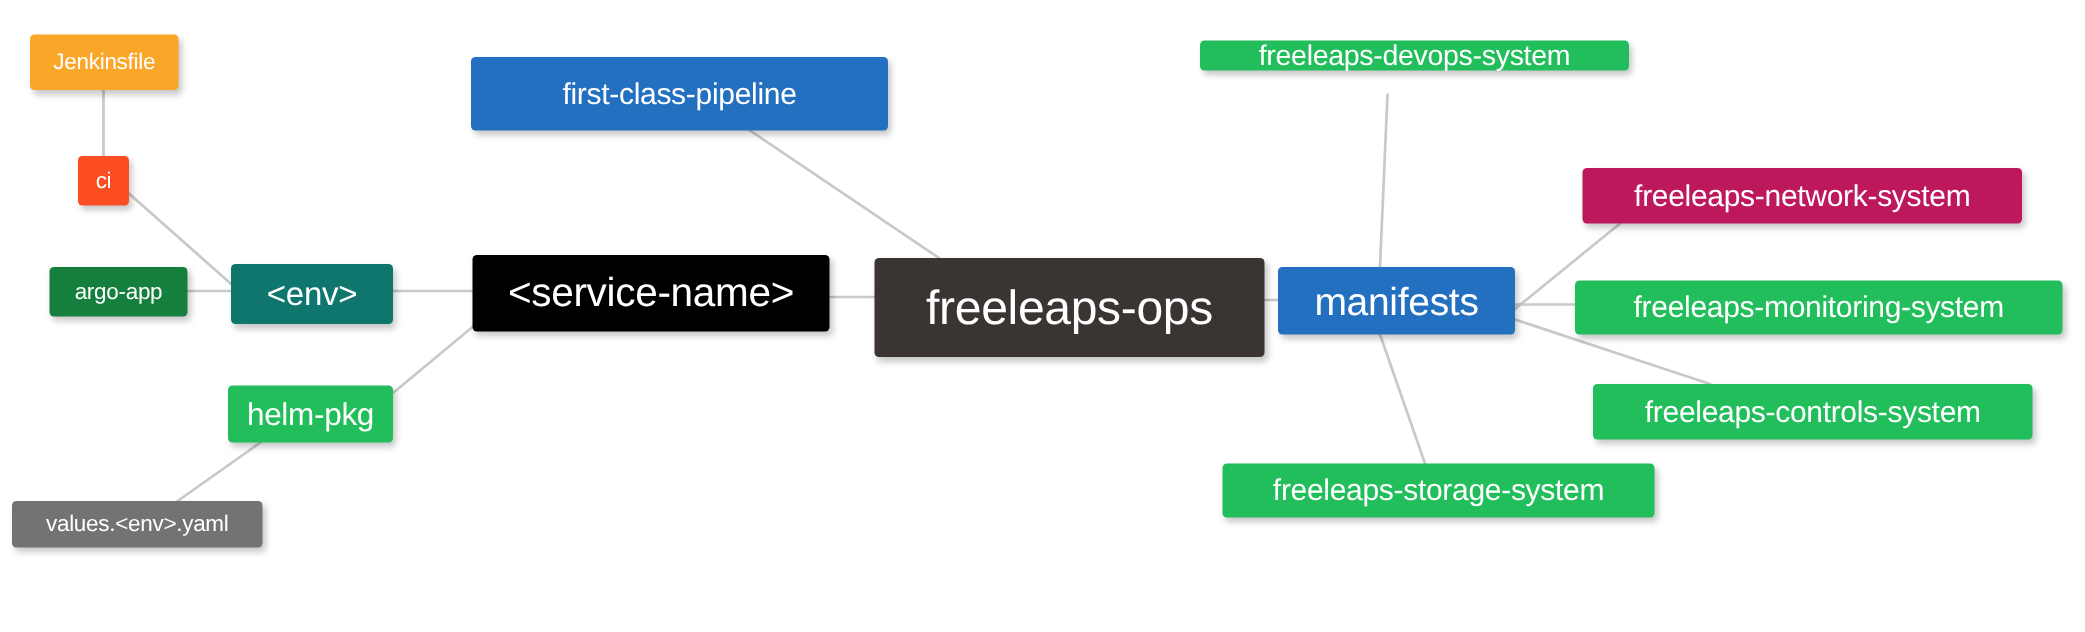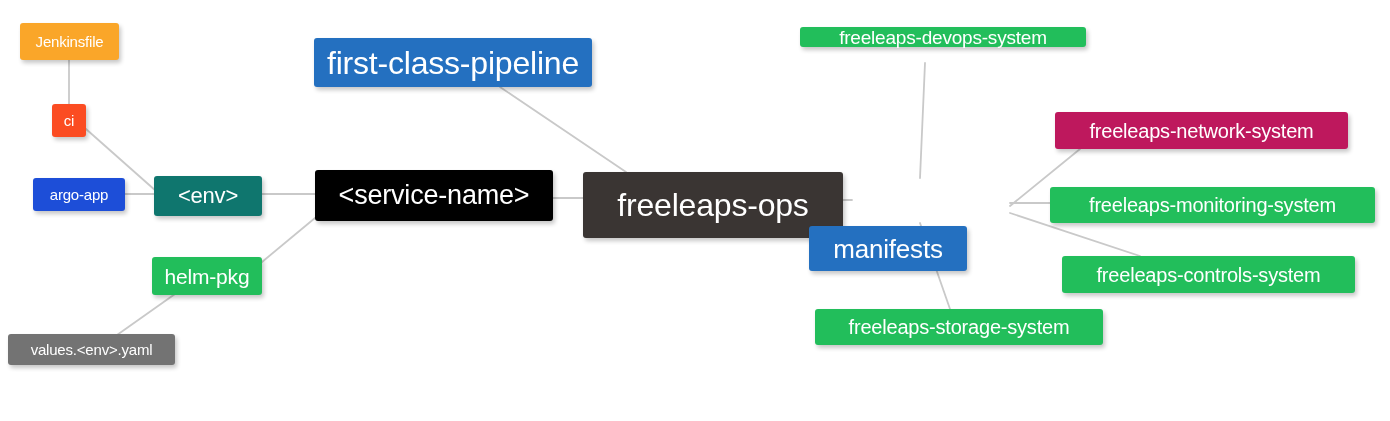--- a/index.html
+++ b/index.html
@@ -64,42 +64,42 @@
       <line x1="1010" y1="213" x2="1140" y2="256" stroke="#c9c9c9" stroke-width="1.8" stroke-linecap="round"></line>
       <line x1="920" y1="223" x2="950" y2="309" stroke="#c9c9c9" stroke-width="1.8" stroke-linecap="round"></line>
     </svg>
   <div id="nodes">
       <div class="node" style="left: 20px; top: 23px; width: 99px; height: 37px; background: rgb(250, 166, 41); font-size: 15px;">
         <span class="node-label">Jenkinsfile</span>
       </div>
       <div class="node" style="left: 52px; top: 104px; width: 34px; height: 33px; background: rgb(251, 76, 34); font-size: 15px;">
         <span class="node-label">ci</span>
       </div>
-      <div class="node" style="left: 33px; top: 178px; width: 92px; height: 33px; background: #1d4ed8; font-size: 15px;">
+      <div class="node" style="left: 33px; top: 178px; width: 92px; height: 33px; background: #15803d; font-size: 15px;">
         <span class="node-label">argo-app</span>
       </div>
       <div class="node" style="left: 154px; top: 176px; width: 108px; height: 40px; background: #0f766e; font-size: 22px;">
         <span class="node-label">&lt;env&gt;</span>
       </div>
       <div class="node" style="left: 152px; top: 257px; width: 110px; height: 38px; background: rgb(34, 190, 91); font-size: 21px;">
         <span class="node-label">helm-pkg</span>
       </div>
       <div class="node" style="left: 8px; top: 334px; width: 167px; height: 31px; background: #737373; font-size: 15px;">
         <span class="node-label">values.&lt;env&gt;.yaml</span>
       </div>
-      <div class="node" style="left: 314px; top: 38px; width: 278px; height: 49px; background: rgb(36, 112, 192); font-size: 32px;">
+      <div class="node" style="left: 314px; top: 38px; width: 278px; height: 49px; background: rgb(36, 112, 192); font-size: 20px;">
         <span class="node-label">first-class-pipeline</span>
       </div>
       <div class="node" style="left: 315px; top: 170px; width: 238px; height: 51px; background: #000000; font-size: 27px;">
         <span class="node-label">&lt;service-name&gt;</span>
       </div>
       <div class="node" style="left: 583px; top: 172px; width: 260px; height: 66px; background: rgb(58, 53, 51); font-size: 32px;">
         <span class="node-label">freeleaps-ops</span>
       </div>
-      <div class="node" style="left: 809px; top: 178px; width: 158px; height: 45px; background: rgb(36, 112, 192); font-size: 26px; margin-top: 48px;">
+      <div class="node" style="left: 852px; top: 178px; width: 158px; height: 45px; background: rgb(36, 112, 192); font-size: 26px;">
         <span class="node-label">manifests</span>
       </div>
       <div class="node" style="left: 800px; top: 27px; width: 286px; height: 20px; background: rgb(34, 190, 91); font-size: 19px;">
         <span class="node-label">freeleaps-devops-system</span>
       </div>
       <div class="node" style="left: 1055px; top: 112px; width: 293px; height: 37px; background: #be185d; font-size: 20px;">
         <span class="node-label">freeleaps-network-system</span>
       </div>
       <div class="node" style="left: 1050px; top: 187px; width: 325px; height: 36px; background: rgb(34, 190, 91); font-size: 20px;">
         <span class="node-label">freeleaps-monitoring-system</span>

